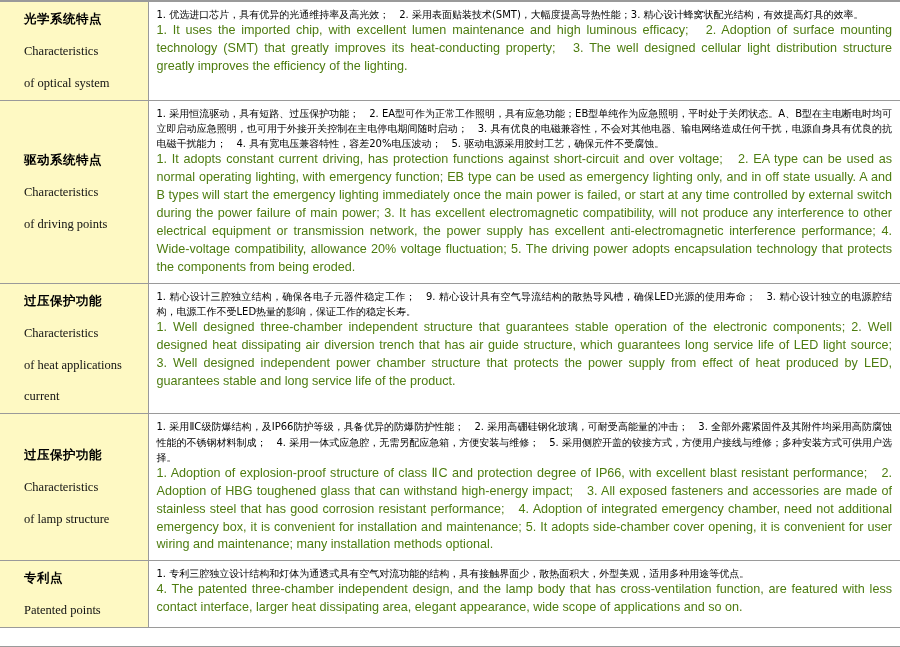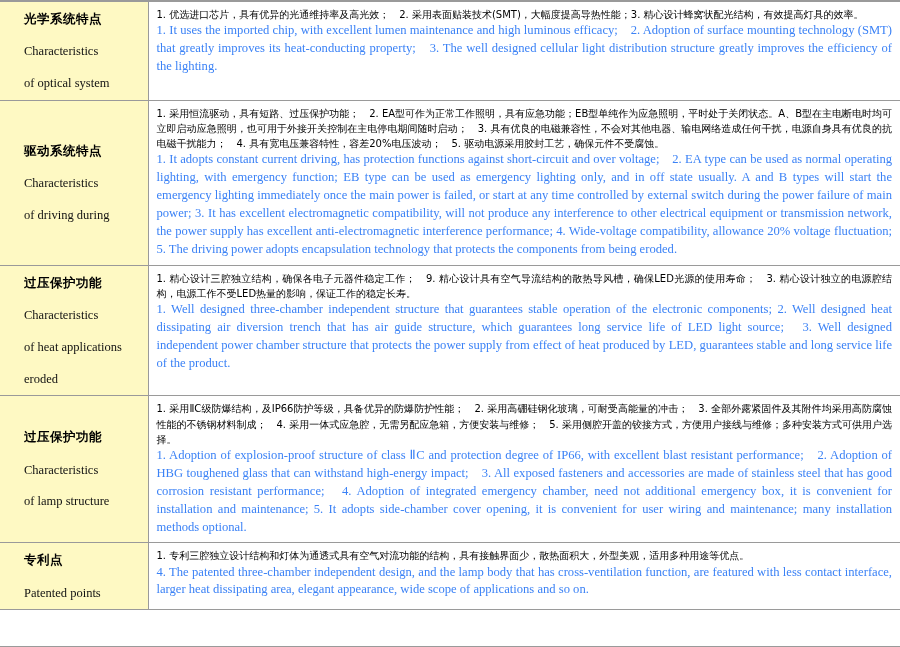--- a/index.html
+++ b/index.html
@@ -65,24 +65,24 @@
     margin-top: 15px;
   }
   .txt-cn {
     font-family: "DejaVu Sans", "Liberation Sans", sans-serif;
     font-size: 10px;
     line-height: 1.52;
     color: #000000;
     text-align: justify;
   }
   .txt-en {
-    font-family: Liberation Serif, serif;
+    font-family: Liberation Sans, sans-serif;
     font-size: 12.6px;
     line-height: 1.42;
-    color: #3b82f6;
+    color: #4d7c0f;
     text-align: justify;
   }
 </style>
 </head>
 <body>
 
 <div id="sheet">
   <table class="spec">
     <tbody>
       <tr class="row">
@@ -94,34 +94,34 @@
         <td class="content">
           <div class="txt-cn">1. 优选进口芯片，具有优异的光通维持率及高光效；　2. 采用表面贴装技术(SMT)，大幅度提高导热性能；3. 精心设计蜂窝状配光结构，有效提高灯具的效率。</div>
           <div class="txt-en">1. It uses the imported chip, with excellent lumen maintenance and high luminous efficacy;　2. Adoption of surface mounting technology (SMT) that greatly improves its heat-conducting property;　3. The well designed cellular light distribution structure greatly improves the efficiency of the lighting.</div>
         </td>
       </tr>
 
       <tr class="row">
         <td class="label">
           <div class="label-cn">驱动系统特点</div>
           <div class="label-en">Characteristics</div>
-          <div class="label-en">of driving during</div>
+          <div class="label-en">of driving points</div>
         </td>
         <td class="content">
           <div class="txt-cn">1. 采用恒流驱动，具有短路、过压保护功能；　2. EA型可作为正常工作照明，具有应急功能；EB型单纯作为应急照明，平时处于关闭状态。A、B型在主电断电时均可立即启动应急照明，也可用于外接开关控制在主电停电期间随时启动；　3. 具有优良的电磁兼容性，不会对其他电器、输电网络造成任何干扰，电源自身具有优良的抗电磁干扰能力；　4. 具有宽电压兼容特性，容差20%电压波动；　5. 驱动电源采用胶封工艺，确保元件不受腐蚀。</div>
           <div class="txt-en">1. It adopts constant current driving, has protection functions against short-circuit and over voltage;　2. EA type can be used as normal operating lighting, with emergency function; EB type can be used as emergency lighting only, and in off state usually. A and B types will start the emergency lighting immediately once the main power is failed, or start at any time controlled by external switch during the power failure of main power; 3. It has excellent electromagnetic compatibility, will not produce any interference to other electrical equipment or transmission network, the power supply has excellent anti-electromagnetic interference performance; 4. Wide-voltage compatibility, allowance 20% voltage fluctuation; 5. The driving power adopts encapsulation technology that protects the components from being eroded.</div>
         </td>
       </tr>
 
       <tr class="row">
         <td class="label">
           <div class="label-cn">过压保护功能</div>
           <div class="label-en">Characteristics</div>
           <div class="label-en">of heat applications</div>
-          <div class="label-en">eroded</div>
+          <div class="label-en">current</div>
         </td>
         <td class="content">
           <div class="txt-cn">1. 精心设计三腔独立结构，确保各电子元器件稳定工作；　9. 精心设计具有空气导流结构的散热导风槽，确保LED光源的使用寿命；　3. 精心设计独立的电源腔结构，电源工作不受LED热量的影响，保证工作的稳定长寿。</div>
           <div class="txt-en">1. Well designed three-chamber independent structure that guarantees stable operation of the electronic components; 2. Well designed heat dissipating air diversion trench that has air guide structure, which guarantees long service life of LED light source;　3. Well designed independent power chamber structure that protects the power supply from effect of heat produced by LED, guarantees stable and long service life of the product.</div>
         </td>
       </tr>
 
       <tr class="row">
         <td class="label">
           <div class="label-cn">过压保护功能</div>

